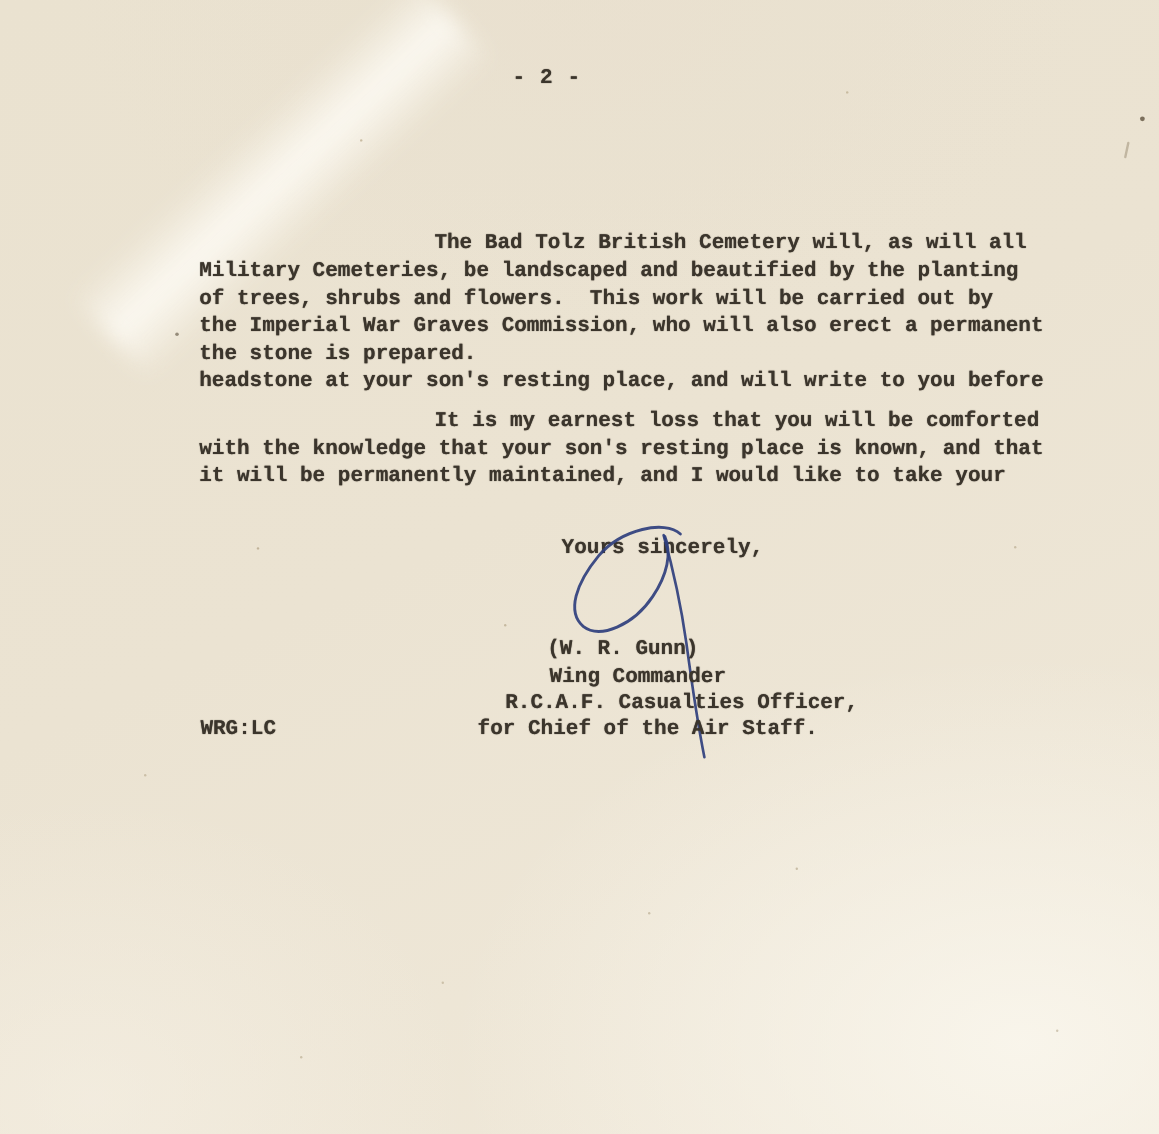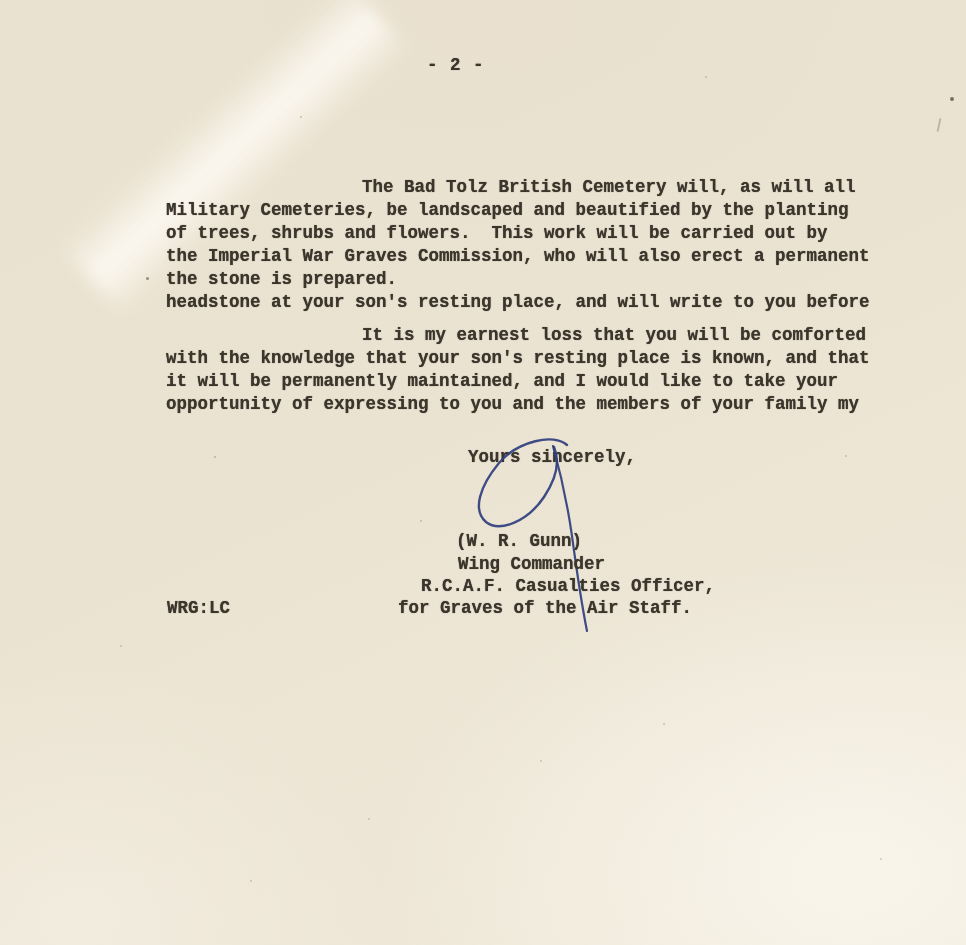--- a/index.html
+++ b/index.html
@@ -50,20 +50,21 @@
   }
   .para .ln {
     white-space: pre;
     height: 23px;
     font-size: 17.5px;
     line-height: 23px;
     text-shadow: 0 0 0.9px rgba(52,44,34,0.85);
   }
   .para .ln.first {
     text-indent: 196px;
+    margin-top: 16px;
   }
   .speck {
     position: absolute;
     border-radius: 50%;
     pointer-events: none;
   }
   .sig-svg {
     position: absolute;
     left: 460px;
     top: 428px;
@@ -101,30 +102,29 @@
     <div class="ln">of trees, shrubs and flowers.  This work will be carried out by</div>
     <div class="ln">the Imperial War Graves Commission, who will also erect a permanent</div>
     <div class="ln">the stone is prepared.</div>
     <div class="ln">headstone at your son's resting place, and will write to you before</div>
   </div>
 
   <div class="para" style="top:324px;">
     <div class="ln first">It is my earnest loss that you will be comforted</div>
     <div class="ln">with the knowledge that your son's resting place is known, and that</div>
     <div class="ln">it will be permanently maintained, and I would like to take your</div>
-    <div class="ln">opportunity of expressing to you and the members of your family my</div>
   </div>
 
   <div class="typeline" style="left:468px;top:446px;">Yours sincerely,</div>
 
   <svg class="sig-svg" viewBox="460 428 142 214">
     <path d="M 567,445 C 554,433 518,441 499,463 C 480,486 472,510 486,522 C 500,533 528,521 544,497 C 556,479 560,461 554,447" fill="none" stroke="#2f3f7d" stroke-width="2.4" stroke-linecap="round" opacity="0.92"></path>
     <path d="M 553,446 C 560,471 567,501 572,536 C 577,573 581,601 587,631" fill="none" stroke="#2f3f7d" stroke-width="2.2" stroke-linecap="round" opacity="0.92"></path>
   </svg>
 
   <div class="typeline" style="left:456px;top:530px;">(W. R. Gunn)</div>
   <div class="typeline" style="left:458px;top:553px;">Wing Commander</div>
   <div class="typeline" style="left:394px;top:575px;margin-left:27px;">R.C.A.F. Casualties Officer,</div>
-  <div class="typeline" style="left:398px;top:597px;">for Graves of the Air Staff.</div>
+  <div class="typeline" style="left:398px;top:597px;">for Chief of the Air Staff.</div>
 
   <div class="typeline" style="left:167px;top:597px;">WRG:LC</div>
 
 </div>
 
 </body></html>

